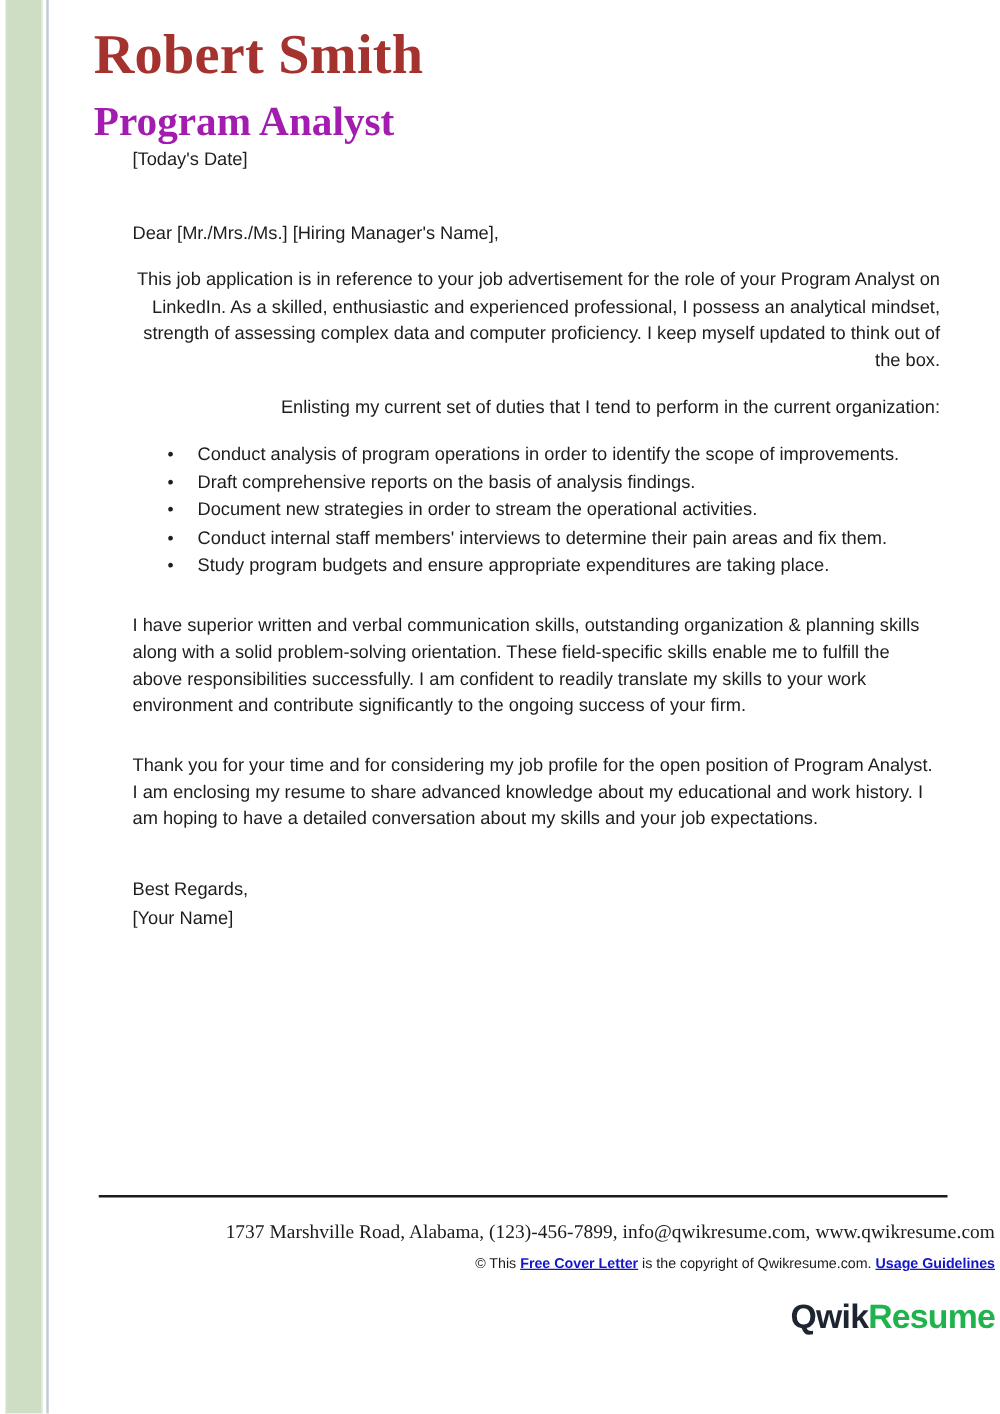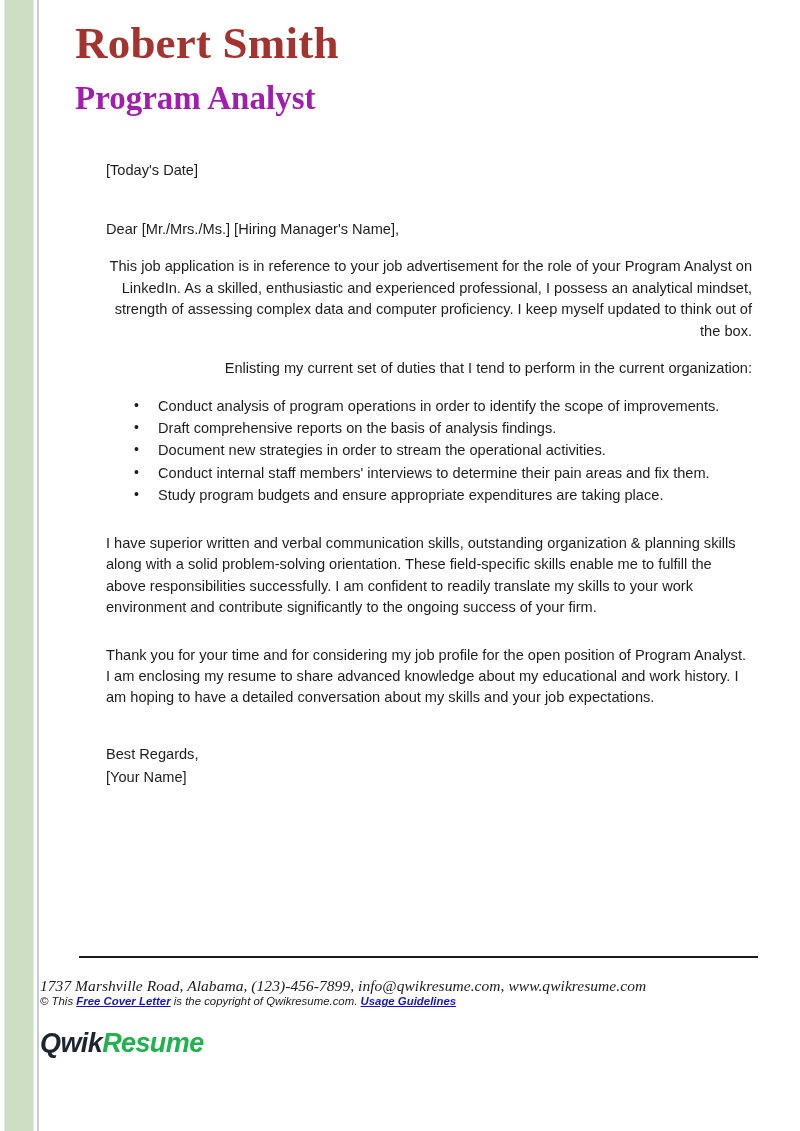--- a/index.html
+++ b/index.html
@@ -85,21 +85,20 @@
   }
 
   
   .letter {
     font-size: 14.6px;
     line-height: 1.47;
     color: #1d1d1d;
     padding-left: 33px;
   }
   .date-line {
-    margin-top: 42px;
   }
   .recipient-block {
     margin-top: 17px;
   }
   .recipient-block div {
     margin: 0;
     line-height: 1.56;
   }
   .salutation {
     margin-top: 38px;
@@ -136,39 +135,39 @@
   .signoff div {
     line-height: 1.56;
   }
 
   
   .footer {
     position: absolute;
     left: 40px;
     top: 956px;
     width: 756px;
-    text-align: left;
-    font-style: italic;
+    text-align: right;
   }
   .footer-rule {
     width: 679px;
     height: 2px;
     background: #1c1c1c;
     margin: 0 auto;
   }
   .footer-address {
     font-family: "Liberation Serif", serif;
     font-size: 15.5px;
     color: #1b1b1b;
     margin-top: 19px;
     letter-spacing: 0.05px;
   }
   .footer-copy {
     font-size: 11.4px;
     color: #1b1b1b;
+    margin-top: 10px;
   }
   .footer-copy a,
   .footer-link {
     color: #1414cc;
     font-weight: 700;
     text-decoration: underline;
   }
   .brand {
     margin-top: 21px;
     font-size: 27px;

